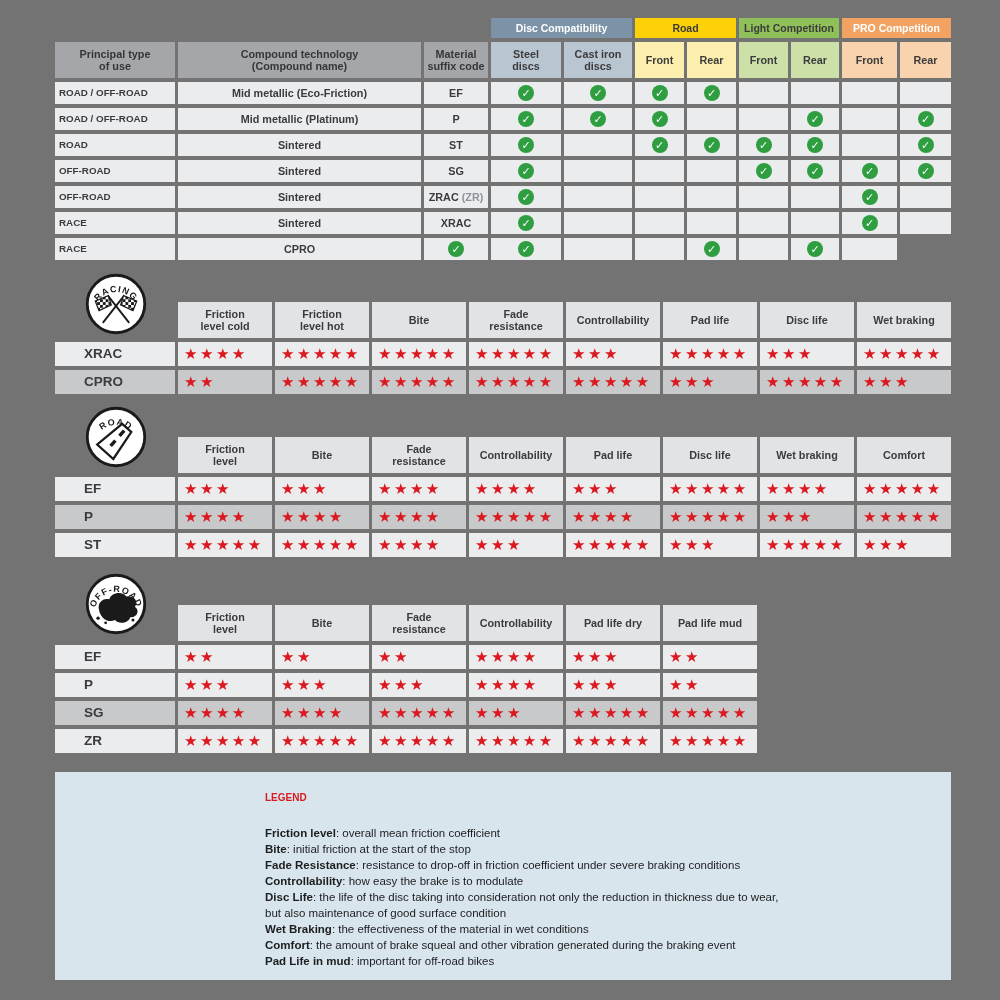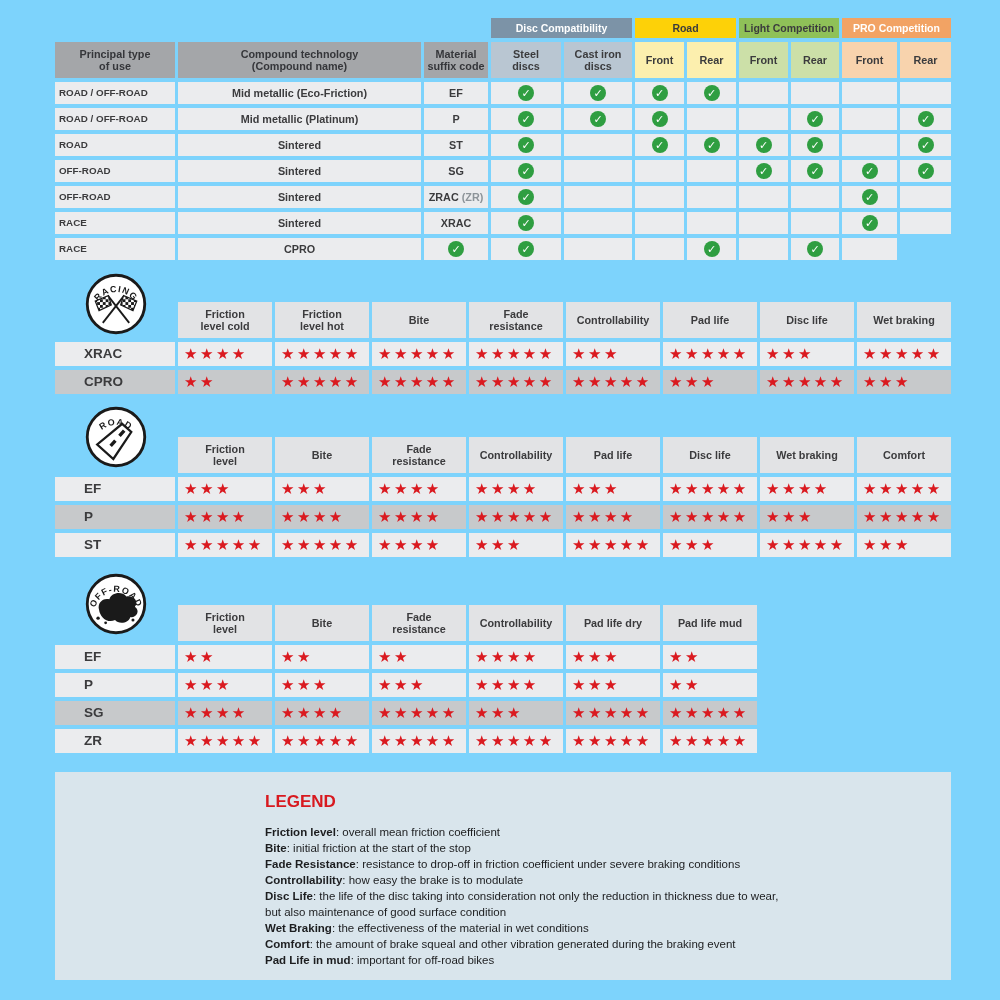--- a/index.html
+++ b/index.html
@@ -1,17 +1,17 @@
 <!DOCTYPE html>
 <html><head>
 <meta charset="utf-8">
 <style>
   html,body{margin:0;padding:0;background:#ffffff;}
   body{width:1000px;height:1000px;font-family:"Liberation Sans","DejaVu Sans",sans-serif;}
-  .page{position:relative;width:1000px;height:1000px;background:#7dd3fc;overflow:hidden;text-decoration:underline;}
+  .page{position:relative;width:1000px;height:1000px;background:#737373;overflow:hidden;text-decoration:underline;}
   .grid{position:absolute;display:grid;}
   #compat-grid{left:55px;top:18px;
     grid-template-columns:120px 243px 64px 70px 68px 49px 49px 49px 48px 55px 51px;
     grid-template-rows:20px 36px repeat(7,22px);gap:4px 3px;}
   .rating{left:55px;gap:4px 3px;}
   #rt-1{top:302px;} #rt-2{top:437px;} #rt-3{top:605px;}
   .cell{display:flex;align-items:center;justify-content:center;background:#ebecee;
     color:#3b3b3d;font-weight:700;text-align:center;white-space:pre-line;line-height:1.12;}
   .gcell{display:flex;align-items:center;justify-content:center;font-weight:700;}
   .spacer{background:transparent;}
@@ -26,21 +26,21 @@
     font-size:11px;font-weight:700;display:flex;align-items:center;justify-content:center;line-height:1;}
   .rhead{background:#e2e3e5;font-size:10.8px;}
   .rlabel{justify-content:flex-start;padding-left:29px;font-size:13.5px;}
   .starcell{justify-content:flex-start;padding-left:6px;}
   .stars{font-family:"DejaVu Sans",sans-serif;color:#da1a20;font-size:15px;letter-spacing:2.5px;line-height:1;}
   .dark{background:#c7c9cb;}
   .badge{position:absolute;width:66px;height:66px;}
   #badge-0{left:83px;top:271px;} #badge-1{left:83px;top:404px;} #badge-2{left:83px;top:571px;}
   #legend{position:absolute;left:55px;top:772px;width:896px;height:208px;background:#d9e5ec;}
   .legend-inner{padding:20px 30px 0 210px;}
-  .legend-title{color:#d8191f;font-weight:700;font-size:17px;margin-bottom:12px;}
+  .legend-title{color:#d8191f;font-weight:700;font-size:10px;margin-bottom:22px;}
   .legend-line{font-size:11.5px;color:#1c1d1f;line-height:16px;}
   .legend-line b{font-weight:700;}
 </style>
 </head>
 <body>
 
 <div class="page">
 
   <div id="compat-grid" class="grid">
       <div class="gcell spacer" style="grid-area: 1 / 1 / auto / span 3;"></div>

